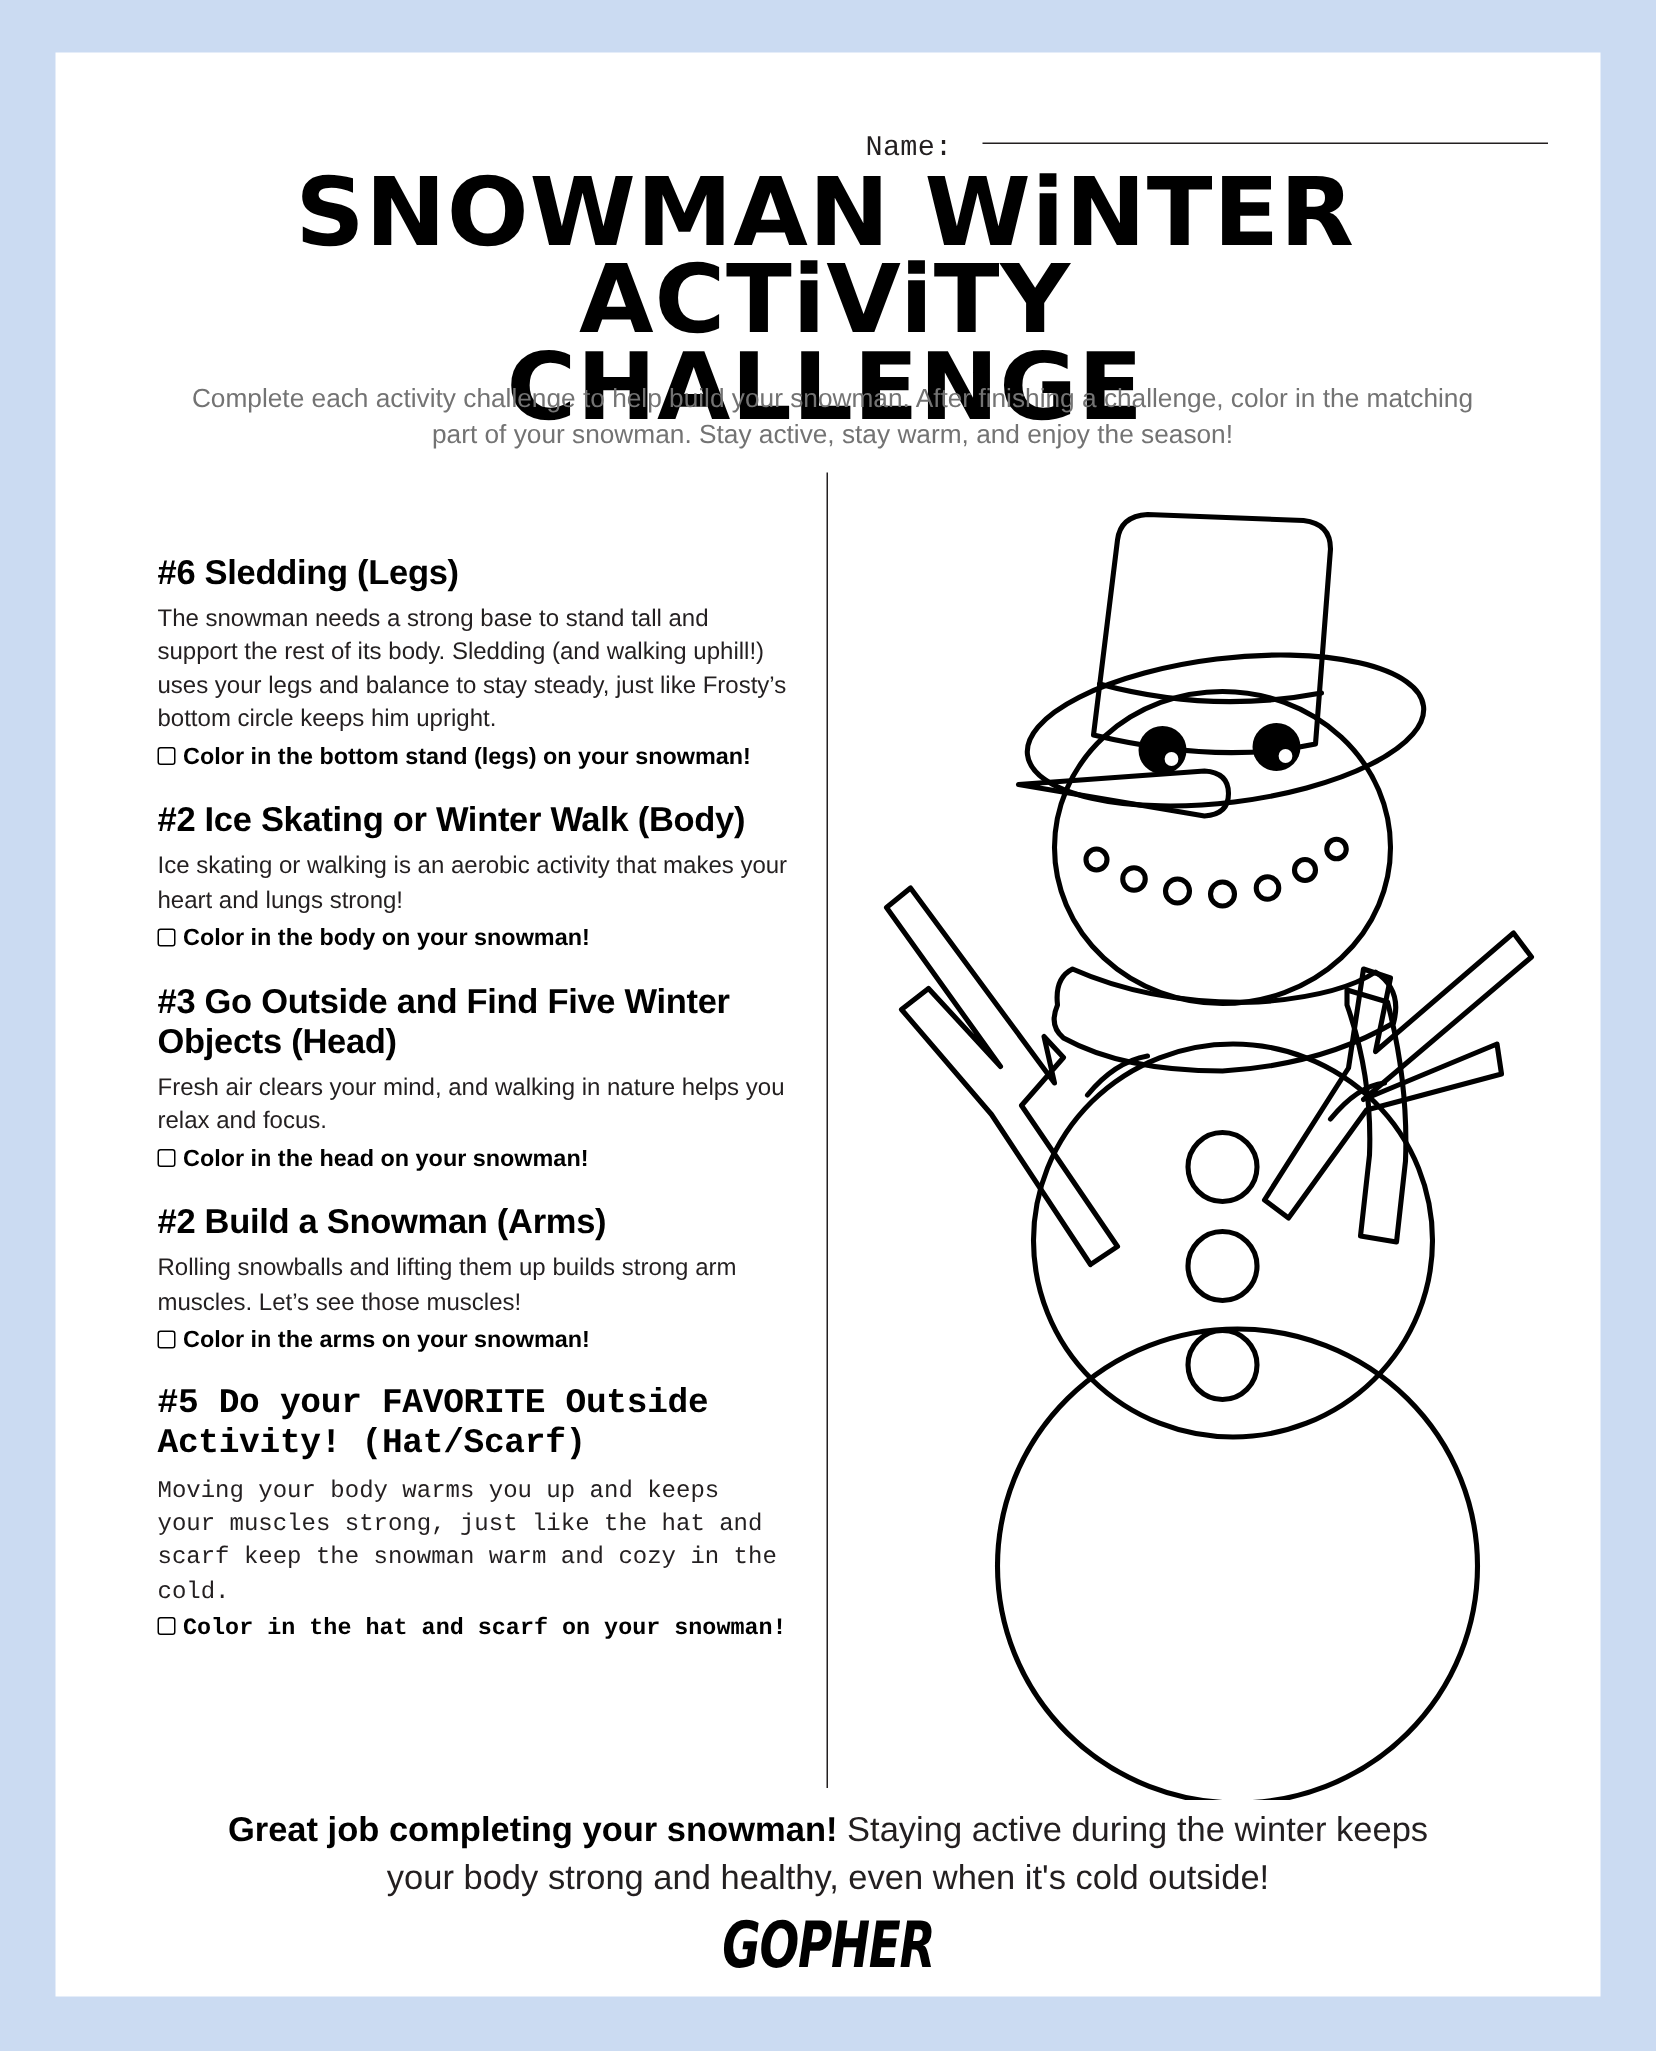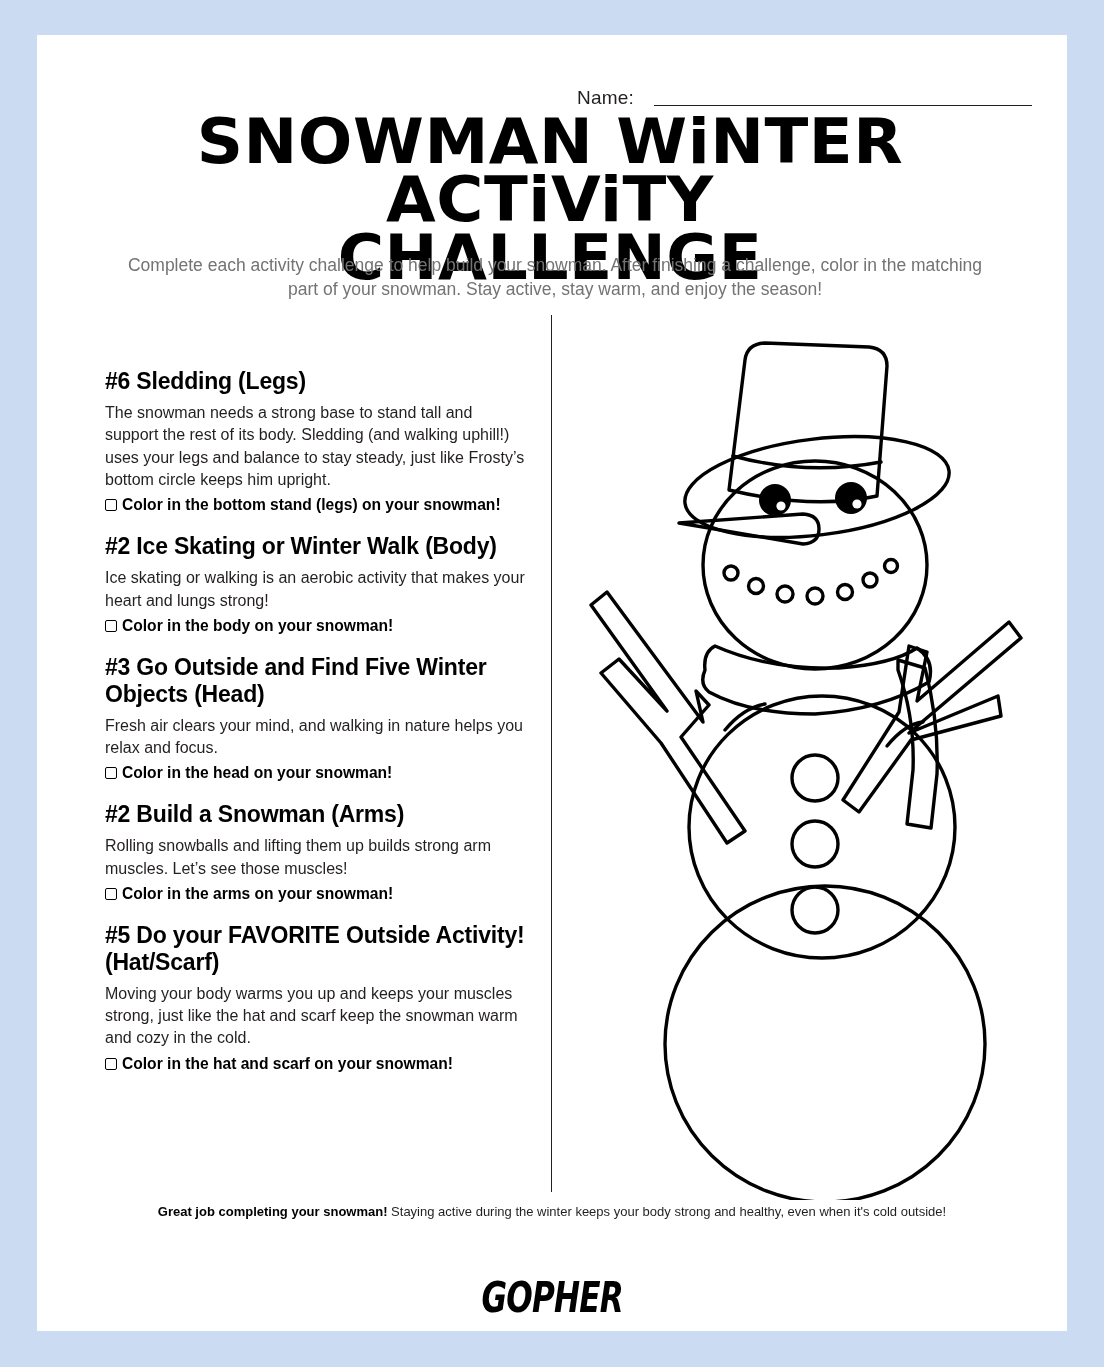--- a/index.html
+++ b/index.html
@@ -25,22 +25,23 @@
     background: #ffffff;
   }
 
   
   .name-row {
     position: absolute;
     left: 540px;
     top: 52px;
     width: 455px;
     display: flex;
-    align-items: flex-end;
+    align-items: center;
     gap: 20px;
+    font-family: Liberation Mono, monospace;
   }
   .name-label {
     font-size: 19px;
     color: #231f20;
     letter-spacing: 0.2px;
     white-space: nowrap;
   }
   .name-rule {
     flex: 1;
     height: 1px;
@@ -91,21 +92,21 @@
   }
 
   
   .left-col {
     position: absolute;
     left: 68px;
     top: 333px;
     width: 420px;
   }
   .activity { margin-bottom: 17px; }
-  .activity:last-child { margin-bottom: 0; }
+  .activity:last-child { margin-bottom: 0; font-family: Liberation Mono, monospace; }
   .act-title {
     font-size: 23px;
     font-weight: bold;
     line-height: 1.17;
     color: #000;
     letter-spacing: -0.2px;
     margin-bottom: 7px;
   }
   .act-desc {
     font-size: 16px;
@@ -142,21 +143,21 @@
   }
   .snowman-wrap svg { display: block; width: 100%; height: 100%; }
 
   
   .footer {
     position: absolute;
     left: 95px;
     top: 1168px;
     width: 840px;
     text-align: center;
-    font-size: 13px;
+    font-size: 23px;
     line-height: 1.4;
     color: #231f20;
   }
   .footer b { font-weight: bold; color: #000; }
 
   .logo {
     position: absolute;
     left: 0;
     top: 1240px;
     width: 1030px;

